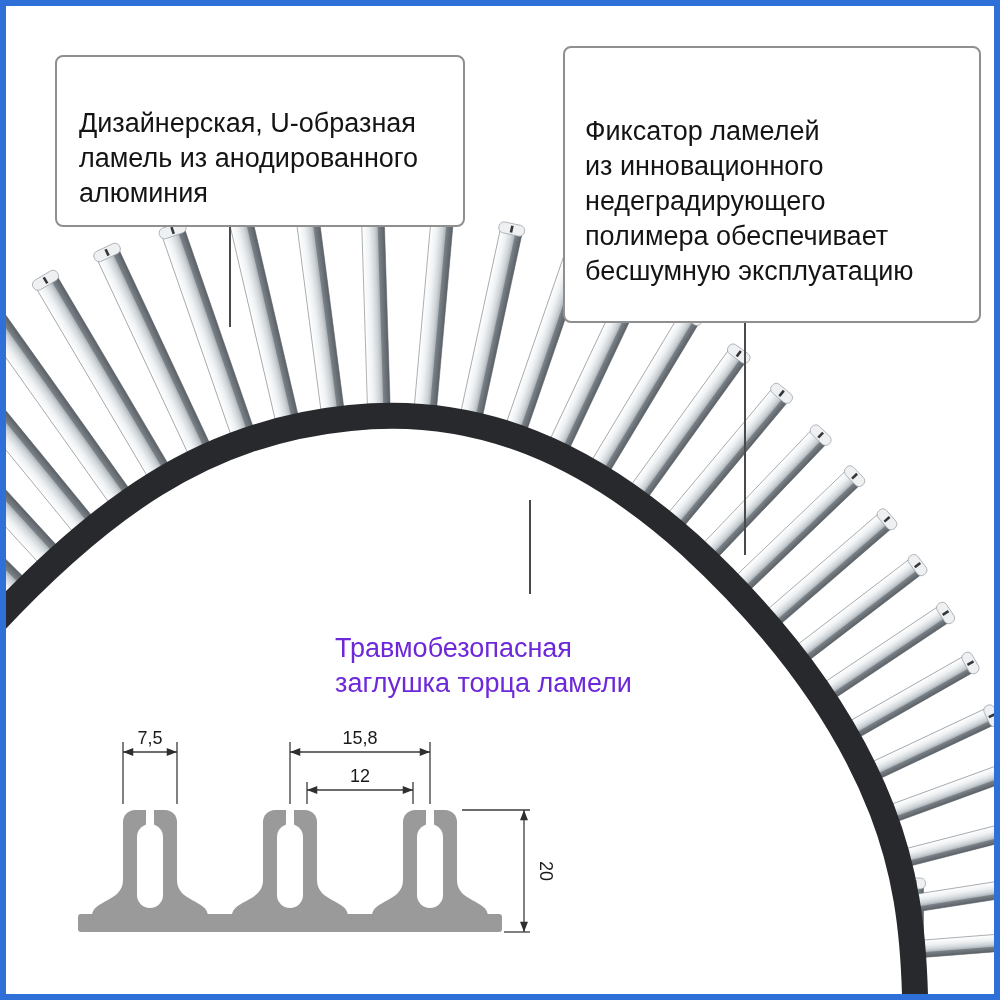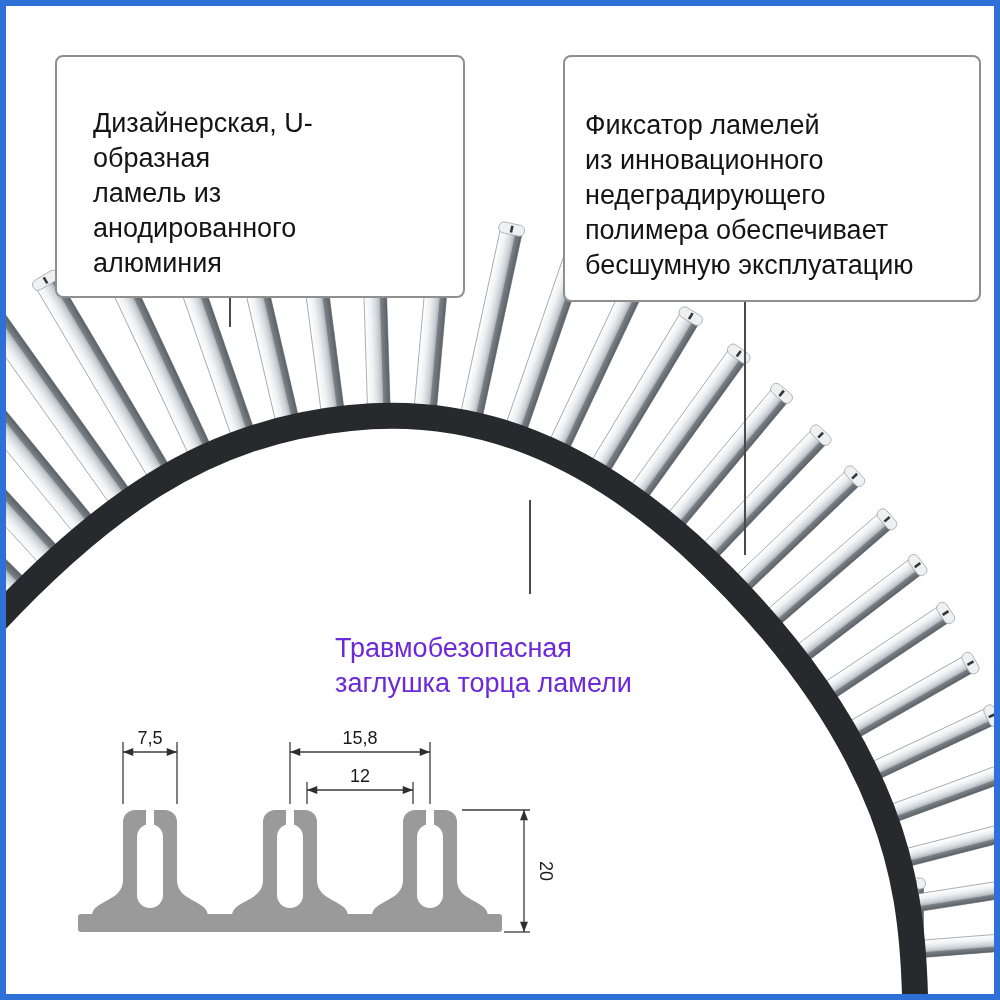--- a/index.html
+++ b/index.html
@@ -1,23 +1,23 @@
 <!DOCTYPE html>
 <html style="--frame: #2e6fd8; --gray: #9a9a9a; --dim: #3c3c3c;"><head>
 <meta charset="utf-8">
 <style>
   html,body{margin:0;padding:0;}
   body{width:1000px;height:1000px;background:#ffffff;font-family:"Liberation Sans","DejaVu Sans",sans-serif;}
   .page{position:relative;width:1000px;height:1000px;overflow:hidden;background:#fff;}
   .frame{position:absolute;inset:0;border:6px solid var(--frame,#2e6fd8);pointer-events:none;z-index:30;}
   .scene{position:absolute;inset:0;width:1000px;height:1000px;z-index:1;}
   .callout{position:absolute;box-sizing:border-box;background:#ffffff;border:2px solid #8f8f8f;border-radius:8px;
-           padding:14px 36px;font-size:27px;line-height:1.3;color:#141414;white-space:pre-line;z-index:10;}
+           padding:14px 22px;font-size:27px;line-height:1.3;color:#141414;white-space:pre-line;z-index:10;}
   .callout.box1{left:55px;top:55px;width:410px;}
-  .callout.box2{left:563px;top:55px;width:418px;padding:16px 20px;}
+  .callout.box2{left:563px;top:46px;width:418px;padding:31px 20px;}
   .plain-label{position:absolute;left:335px;top:596px;font-size:27px;line-height:1.3;color:#6d28d9;white-space:pre-line;z-index:10;}
   svg text{font-family:"Liberation Sans","DejaVu Sans",sans-serif;fill:#1a1a1a;}
   .dim-text{font-size:18px;}
   .xsec{fill:var(--gray,#9a9a9a);}
   .dimline{stroke:var(--dim,#3c3c3c);stroke-width:1.3;fill:none;}
   .leader{stroke:#4a4a4a;stroke-width:2;fill:none;}
 </style>
 </head>
 <body>
 

